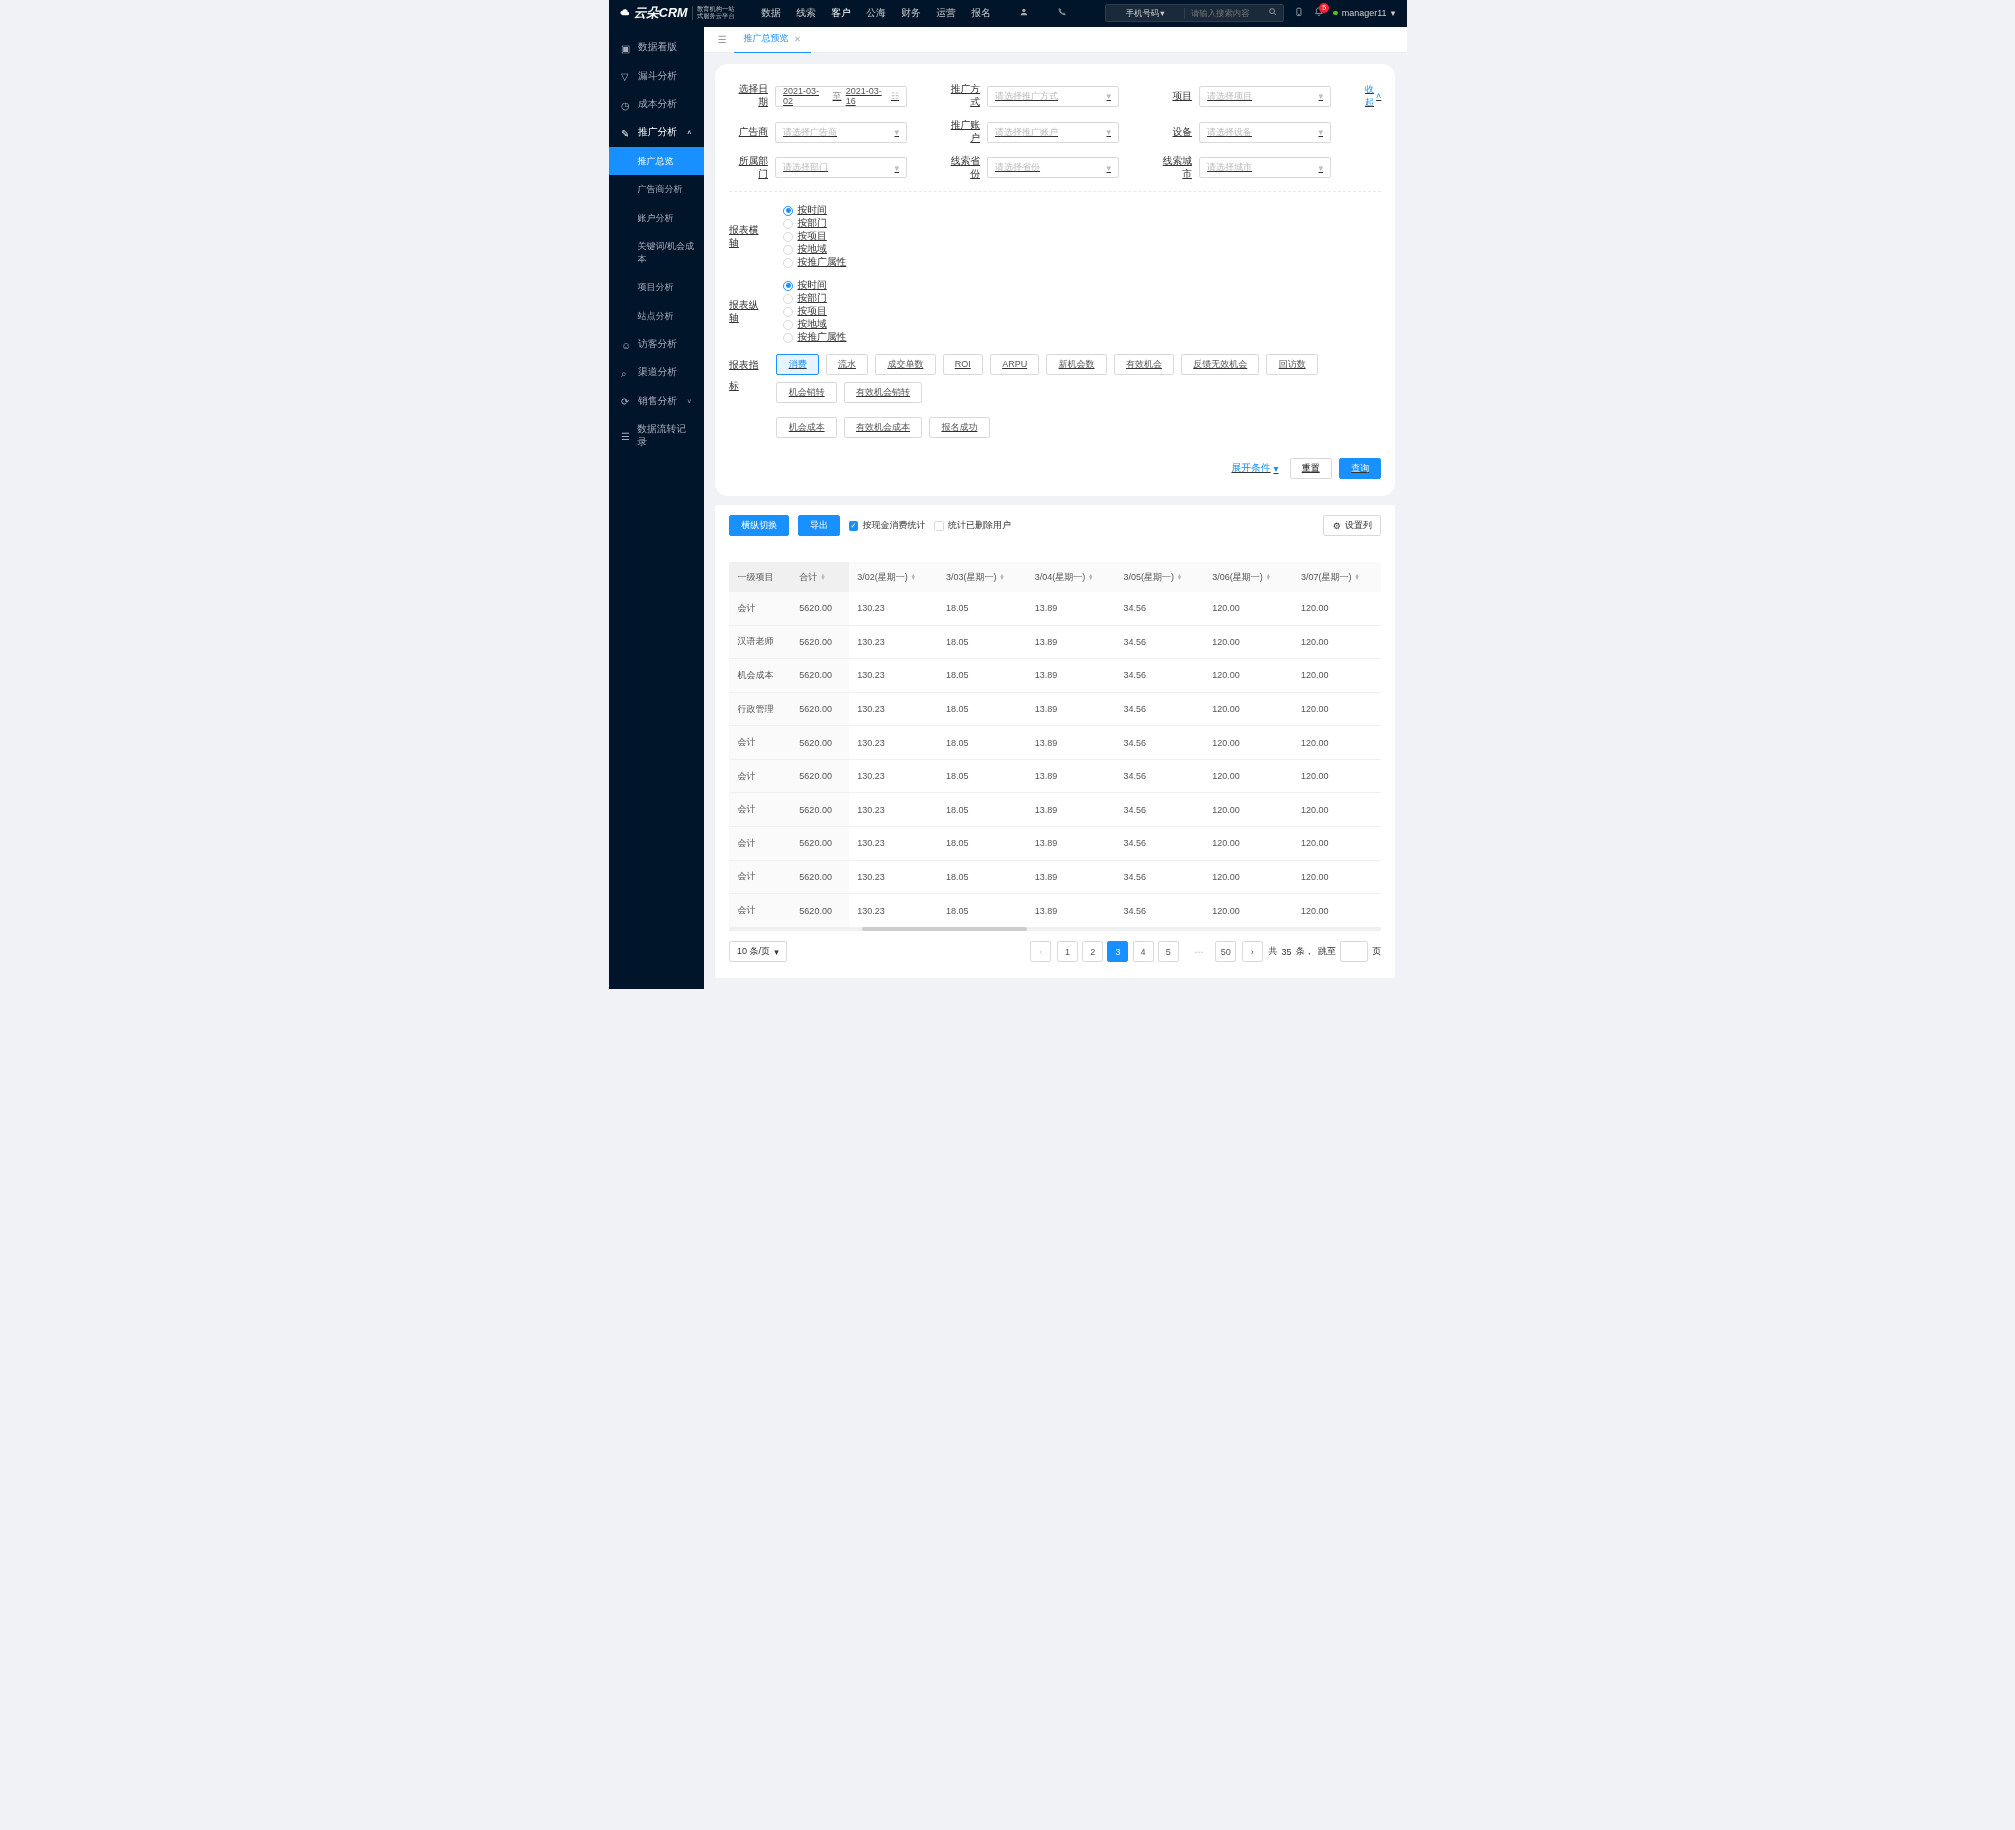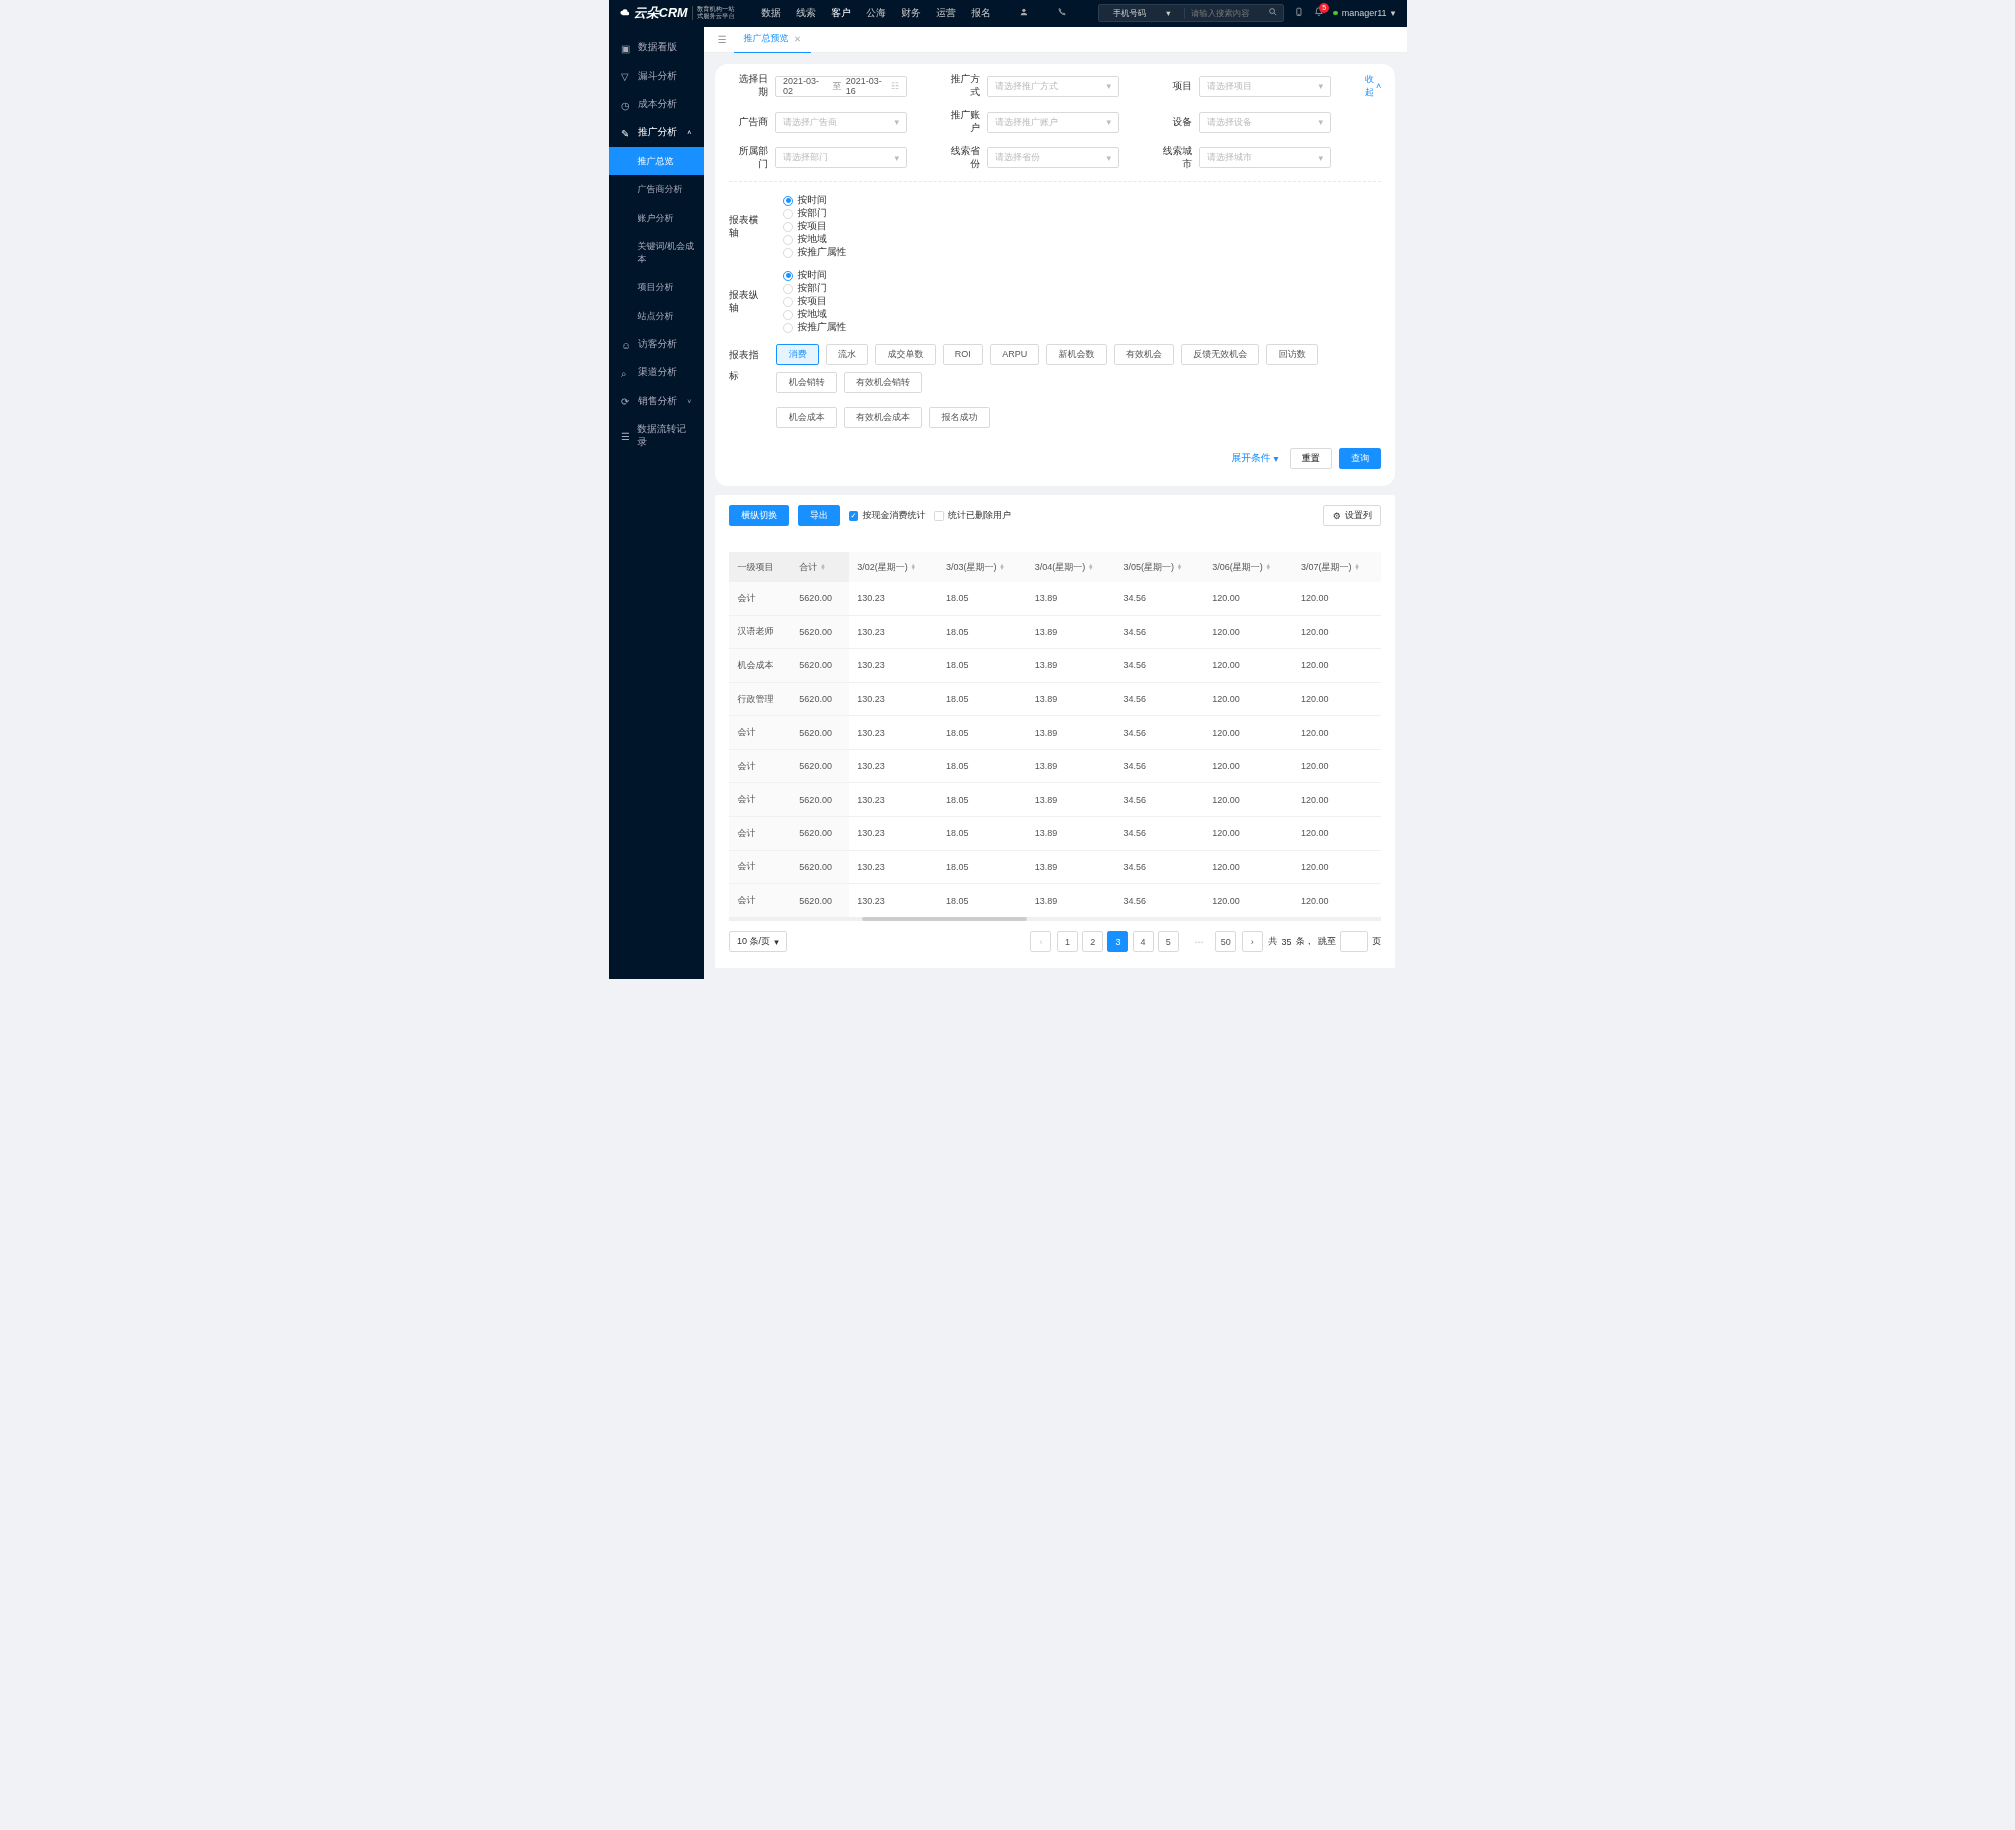--- a/index.html
+++ b/index.html
@@ -6,21 +6,21 @@
 body { background:#f0f2f5; color:#333; font-size:9.8px; width:798px; margin:0 auto; }
 .topbar { background:#001529; height:26.6px; display:flex; align-items:center; padding:0 11.2px; color:#ccc; }
 .logo { display:flex; align-items:center; gap:4.2px; margin-right:26.6px; }
 .logo-mark { font-size:12.6px; font-weight:bold; color:#fff; font-style:italic; }
 .logo-sub { font-size:6.3px; color:#bbb; line-height:1.1; border-left:0.7px solid #444; padding-left:4.2px; }
 .topnav { display:flex; gap:15.4px; font-size:9.8px; }
 .topnav span { cursor:pointer; }
 .topnav span.active { color:#fff; }
 .top-right { margin-left:auto; display:flex; align-items:center; gap:9.8px; }
 .search-wrap { display:flex; align-items:center; background:#1a2a3a; border:0.7px solid #2c3e50; border-radius:2.1px; height:18px; }
-.search-sel { padding:0 14px; border-right:0.7px solid #2c3e50; font-size:8.4px; display:flex; align-items:center; gap:20px; }
+.search-sel { padding:0 20px; border-right:0.7px solid #2c3e50; font-size:8.4px; display:flex; align-items:center; gap:1px; }
 .search-input { background:transparent; border:none; color:#ccc; padding:0 5.6px; outline:none; width:77px; font-size:8.4px; }
 .search-btn { padding:0 5.6px; cursor:pointer; }
 .badge-wrap { position:relative; }
 .badge { position:absolute; top:-4.2px; right:-5.6px; background:#f5222d; color:#fff; border-radius:5.6px; font-size:7px; min-width:9.8px; height:9.8px; line-height:9.8px; text-align:center; padding:0 2.1px; }
 .user { display:flex; align-items:center; gap:4.2px; font-size:9px; }
 .user .dot { width:4.2px; height:4.2px; background:#52c41a; border-radius:50%; }
 
 .layout { display:flex; }
 .sidebar { width:112px; background:#001529; color:#aab; min-height:700px; padding-top:7px; }
 .menu-item { display:flex; align-items:center; gap:7px; padding:7.7px 12.6px; cursor:pointer; font-size:9.8px; }
@@ -32,21 +32,21 @@
 .icon { width:9.8px; height:9.8px; display:inline-block; }
 .caret { font-size:7px; }
 
 .main { flex:1; background:#f0f2f5; }
 .tabs { background:#fff; height:26.6px; display:flex; align-items:center; padding-left:7px; border-bottom:0.7px solid #eee; }
 .tabs .collapse { padding:0 7px; color:#999; cursor:pointer; }
 .tab { display:flex; align-items:center; gap:5.6px; padding:0 9.8px; height:26.6px; border-bottom:1.4px solid #1890ff; color:#1890ff; font-size:9px; }
 .tab .close { color:#aaa; font-size:8.4px; cursor:pointer; }
 
 .content { padding:11.2px; }
-.panel { background:#fff; padding:9px 14px 17px; border-radius:13px; margin-bottom:9.8px; }
+.panel { background:#fff; padding:19px 14px 17px; border-radius:13px; margin-bottom:9.8px;text-decoration:underline; }
 .filters .row { display:flex; align-items:center; margin-bottom:9.8px; gap:34px; }
 .fld { display:flex; align-items:center; gap:7px; }
 .fld label { width:39px; text-align:right; color:#333; font-size:9.8px; }
 .sel, .inp { height:21px; border:0.7px solid #d9d9d9; border-radius:2.1px; padding:0 7px; background:#fff; display:flex; align-items:center; justify-content:space-between; color:#bbb; font-size:9px; min-width:132px; cursor:pointer; }
 .date-inp { width:132px; color:#555; }
 .date-inp .sep { margin:0 4.2px; color:#999; }
 .collapse-link { margin-left:auto; color:#1890ff; font-size:9px; cursor:pointer; display:flex; align-items:center; gap:2px; }
 
 .divider { border-top:0.7px dashed #e8e8e8; margin:4.2px 0 12.6px; }
 

